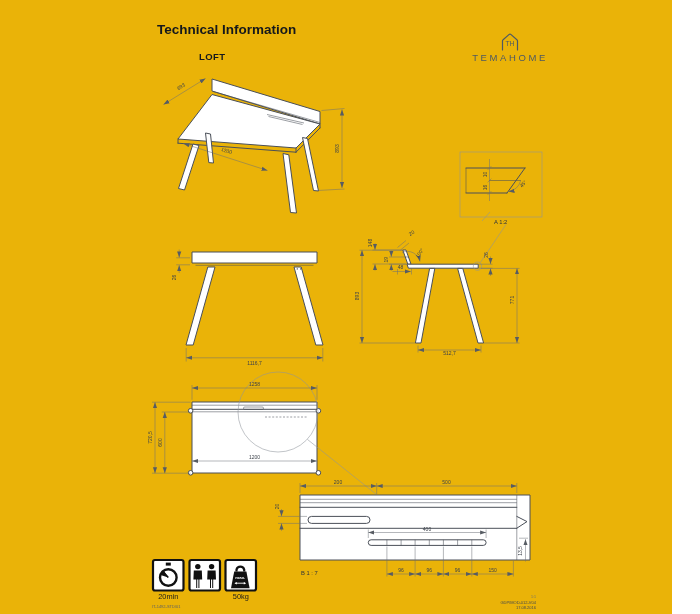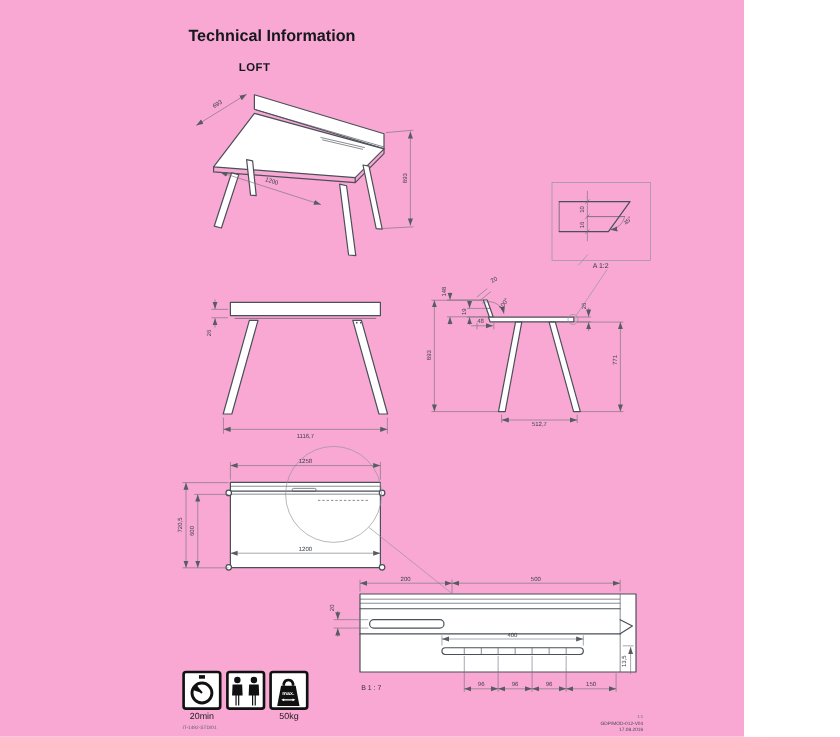--- a/index.html
+++ b/index.html
@@ -1,16 +1,16 @@
 <!DOCTYPE html>
 <html><head>
 <meta charset="utf-8">
 <style>
   html,body{margin:0;padding:0;background:#fff;}
-  .page{position:relative;width:620px;height:614px;background:#f9a8d4;overflow:hidden;
+  .page{position:relative;width:672px;height:614px;background:#eab308;overflow:hidden;
         font-family:"Liberation Sans",sans-serif;}
   .title{position:absolute;left:157px;top:22px;font-size:13.5px;font-weight:700;color:#15181c;}
   .product{position:absolute;left:158px;top:51px;font-size:9.5px;font-weight:700;color:#15181c;letter-spacing:.4px;padding-left:41px;}
   .brand{position:absolute;left:462px;top:31px;width:96px;text-align:center;color:#4e5963;}
   .brand .name{font-size:9.5px;letter-spacing:2.6px;margin-top:1px;}
   .brand svg{display:block;margin:0 auto;}
   svg.sheet{position:absolute;left:0;top:0;}
   .ln{stroke:#4a4f58;stroke-width:1;fill:none;stroke-linejoin:round;stroke-linecap:round;}
   .lnf{stroke:#4a4f58;stroke-width:1;fill:#fff;stroke-linejoin:round;}
   .tn{stroke:#4a4f58;stroke-width:.55;fill:none;}
@@ -26,20 +26,27 @@
   .blk{fill:#101010;}
 </style>
 </head>
 <body>
 
 <div class="page">
 
   <div class="title">Technical Information</div>
   <div class="product">LOFT</div>
 
+  <div class="brand">
+    <svg width="24" height="20" viewBox="0 0 24 20">
+      <path d="M4.5,19 V10 Q4.5,9.2 5.1,8.7 L10.9,3.6 Q12,2.7 13.1,3.6 L18.9,8.7 Q19.5,9.2 19.5,10 V19" fill="none" stroke="#4e5963" stroke-width="1.2" stroke-linecap="round"></path>
+      <text x="12" y="15.2" text-anchor="middle" style="font:6.8px 'Liberation Sans',sans-serif;fill:#4e5963;">TH</text>
+    </svg>
+    <div class="name">TEMAHOME</div>
+  </div>
 
   <svg class="sheet" width="700" height="614" viewBox="0 0 700 614">
     <defs>
       <marker id="arr" markerUnits="userSpaceOnUse" markerWidth="7" markerHeight="6" refX="6" refY="3" orient="auto-start-reverse">
         <path d="M0,0.9 L6,3 L0,5.1 Z" fill="#575c63"></path>
       </marker>
     </defs>
 
     <g>
       <path class="lnf" d="M212,79 L320,111.5 L320,124 L212,91 Z"></path>

